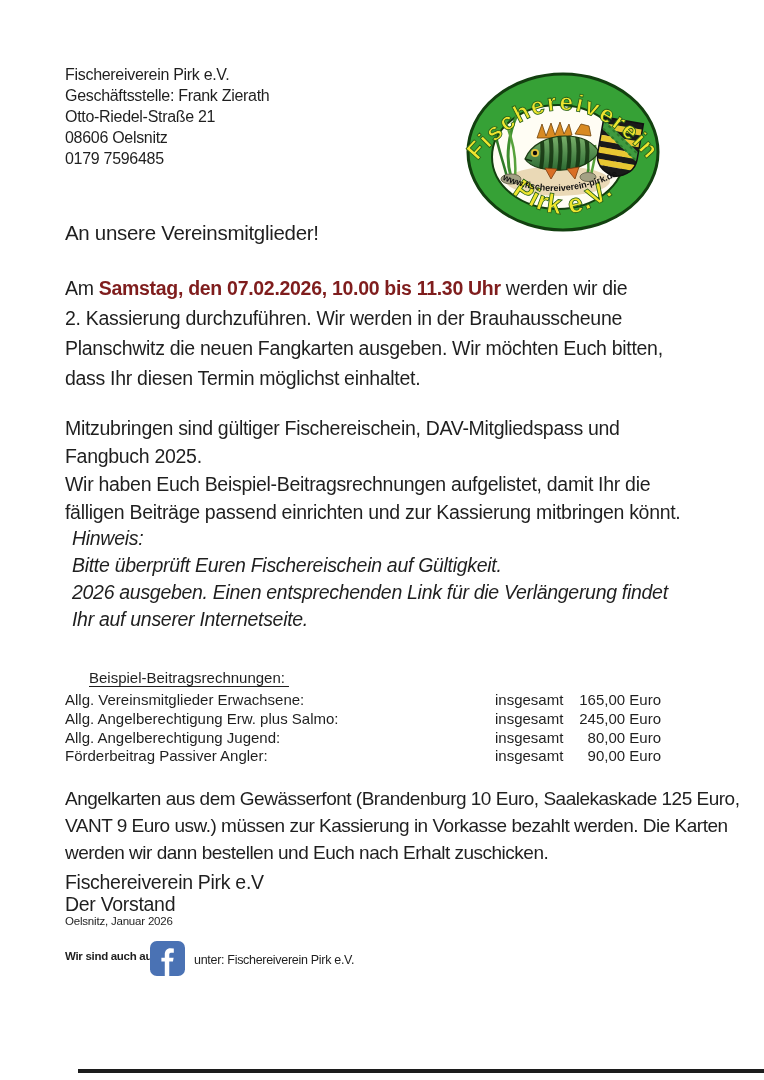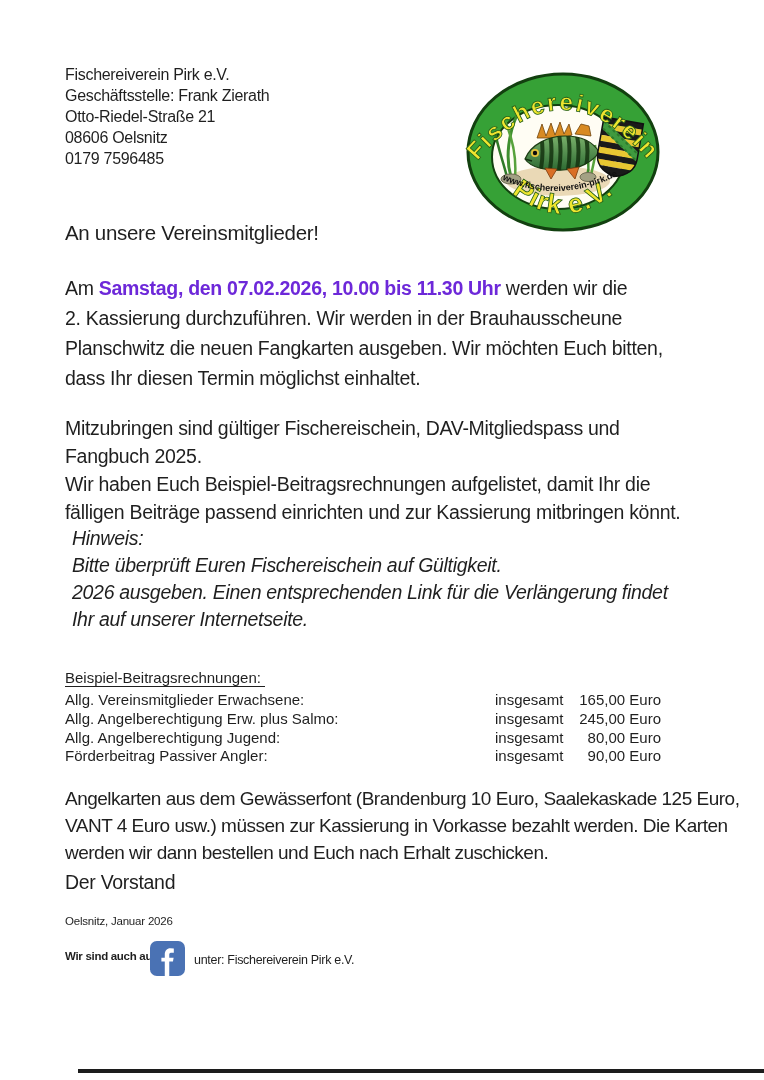--- a/index.html
+++ b/index.html
@@ -12,26 +12,26 @@
   .line{white-space:pre;letter-spacing:-0.3px;}
   
   #sender{left:65px;top:64px;font-size:16px;line-height:21px;letter-spacing:-0.2px;}
   
   #logo{left:465px;top:71px;width:196px;height:162px;}
   
   #salutation{left:65px;top:221px;font-size:20.5px;}
   
   .body-text{font-size:19.5px;}
   #para-date{left:65px;top:273px;line-height:30px;}
-  #para-date .hl{color:#6d28d9;font-weight:bold;}
+  #para-date .hl{color:#7f1d1d;font-weight:bold;}
   #para-bring{left:65px;top:414px;line-height:28px;}
   #para-hint{left:72px;top:525px;line-height:27px;font-style:italic;}
   
   #fees{left:65px;top:669px;width:596px;font-size:15px;}
-  #fees-heading{display:inline-block;border-bottom:1.5px solid #1f1f1f;padding-right:4px;margin-bottom:4px;}
+  #fees-heading{display:inline-block;border-bottom:1.5px solid #1f1f1f;padding-right:4px;margin-bottom:4px;margin-left:24px;}
   .fee-row{display:flex;line-height:18.8px;}
   .fee-label{flex:1;}
   .fee-word{width:80px;}
   .fee-amount{width:86px;text-align:right;}
   #para-cards{left:65px;top:785px;line-height:27px;font-size:19px;}
   #para-cards .line{letter-spacing:-0.5px;}
   
   #signoff{left:65px;top:871px;font-size:19.5px;line-height:22px;}
   #signoff-date{left:65px;top:915px;font-size:11.5px;font-weight:normal;letter-spacing:-0.2px;}
   
@@ -184,25 +184,26 @@
     </div>
     <div class="fee-row">
       <span class="fee-label">Förderbeitrag Passiver Angler:</span>
       <span class="fee-word">insgesamt</span>
       <span class="fee-amount">90,00 Euro</span>
     </div>
   </div>
 
   <div id="para-cards" class="abs">
     <div class="line">Angelkarten aus dem Gewässerfont (Brandenburg 10 Euro, Saalekaskade 125 Euro,</div>
-    <div class="line">VANT 4 Euro usw.) müssen zur Kassierung in Vorkasse bezahlt werden. Die Karten</div>
+    <div class="line">VANT 9 Euro usw.) müssen zur Kassierung in Vorkasse bezahlt werden. Die Karten</div>
     <div class="line">werden wir dann bestellen und Euch nach Erhalt zuschicken.</div>
   </div>
 
   <div id="signoff" class="abs">
+    <div class="line">Fischereiverein Pirk e.V</div>
     <div class="line">Der Vorstand</div>
   </div>
   <div id="signoff-date" class="abs line">Oelsnitz, Januar 2026</div>
 
   <div id="footer-pre" class="abs line">Wir sind auch auf</div>
   <div id="fb-icon" class="abs">
     <svg width="35" height="35" viewBox="0 0 36 36">
       <rect x="0" y="0" width="36" height="36" rx="7" fill="#4a72b4"></rect>
       <path d="M24.5 12.2h-3.1c-.9 0-1.6.9-1.6 1.9v3h4.5l-.7 4.1h-3.8V36h-4.6V21.2H11.7v-4.1h3.5v-3.3c0-3.7 2.3-6.3 5.7-6.3l3.6.1z" fill="#ffffff"></path>
     </svg>

